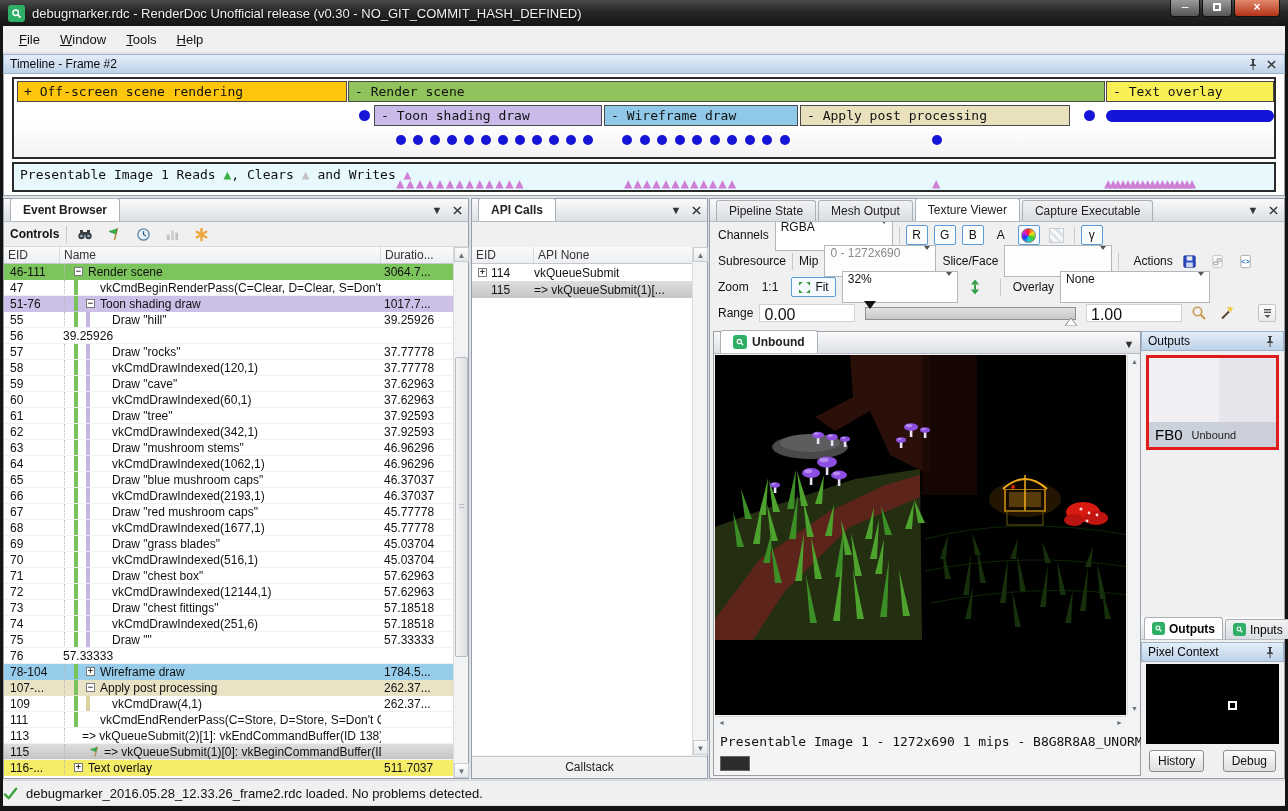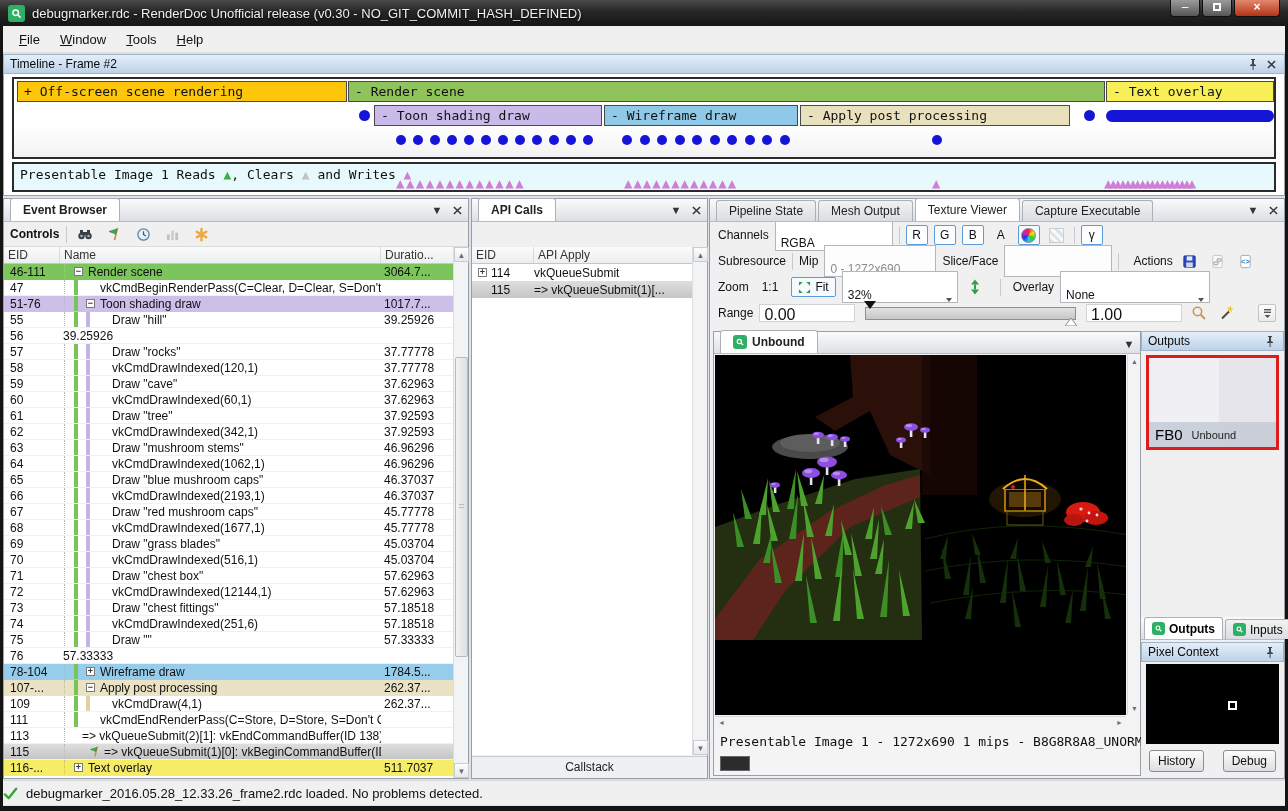--- a/index.html
+++ b/index.html
@@ -79,21 +79,21 @@
 
   
   .callstack { position:absolute; left:0; right:0; bottom:0; height:22px; background:#eef0f2; border-top:1px solid #c8ccd0; text-align:center; font-size:12px; color:#222; line-height:21px; }
   .api-rows { position:absolute; top:65px; bottom:23px; left:0; right:15px; background:#fff; overflow:hidden; }
   .api-row { height:17px; display:flex; font-size:12px; color:#111; align-items:center; }
   .api-eid { width:62px; flex:none; padding-left:6px; display:flex; align-items:center; }
   .api-name { flex:1; white-space:nowrap; overflow:hidden; }
 
   
   .tvbar { height:26px; display:flex; align-items:center; padding:0 8px; gap:6px; font-size:12px; color:#111; }
-  .combo { background:#fff; border:1px solid #b2b6bd; height:32px; display:flex; align-items:flex-end; padding:0 5px; font-size:12px; }
+  .combo { background:#fff; border:1px solid #b2b6bd; height:32px; display:flex; align-items:flex-start; padding:0 5px; font-size:12px; }
   .combo .arr { margin-left:auto; width:0; height:0; border-top:4px solid #555; border-left:3.5px solid transparent; border-right:3.5px solid transparent; }
   .combo.dis { color:#8a8a8a; background:#fdfdfd; }
   .chanbtn { width:22px; height:20px; border:1px solid #5b9bd8; background:#fbfdff; border-radius:2px; font-size:12px; text-align:center; line-height:18px; color:#111; }
   .chanbtn.plain { border-color:transparent; background:transparent; }
   .tbtn { width:22px; height:20px; display:flex; align-items:center; justify-content:center; border:1px solid transparent; border-radius:2px; }
   .tbtn.on { border-color:#5b9bd8; background:#f4faff; }
   .wheel { width:15px; height:15px; border-radius:50%;
     background:conic-gradient(#ff2020,#ffe020,#30d020,#20d0d0,#2030ff,#d020d0,#ff2020); border:1px solid #888; }
   .checker { width:15px; height:15px; background:repeating-linear-gradient(45deg,#cfe0ee 0 3px,#fff 3px 6px); border:1px solid #bbb; opacity:.65; }
   .smallbtn { height:20px; border:1px solid #b0b4ba; background:linear-gradient(#fefefe,#e9eaec); border-radius:2px; font-size:12px; padding:0 6px; line-height:18px; }
@@ -647,21 +647,21 @@
         <span class="sbtn">▼</span>
         <span class="sbtn">
             <svg width="9" height="9" viewBox="0 0 10 10">
               <path d="M1 1l8 8M9 1l-8 8" stroke="#333" stroke-width="1.6"></path>
             </svg>
           </span>
       </div>
     </div>
     <div class="tblhead" style="position:absolute;top:48px;left:0;right:15px;">
       <div class="th" style="width:62px;">EID</div>
-      <div class="th" style="flex:1;border-right:none;">API Apply</div>
+      <div class="th" style="flex:1;border-right:none;">API None</div>
     </div>
     <div class="api-rows" id="api-rows">
         <div class="api-row">
           <div class="api-eid">
             <div class="mini-exp">+</div>
             <span>114</span>
           </div>
           <div class="api-name">vkQueueSubmit</div>
         </div>
         <div class="api-row bg-sel">

